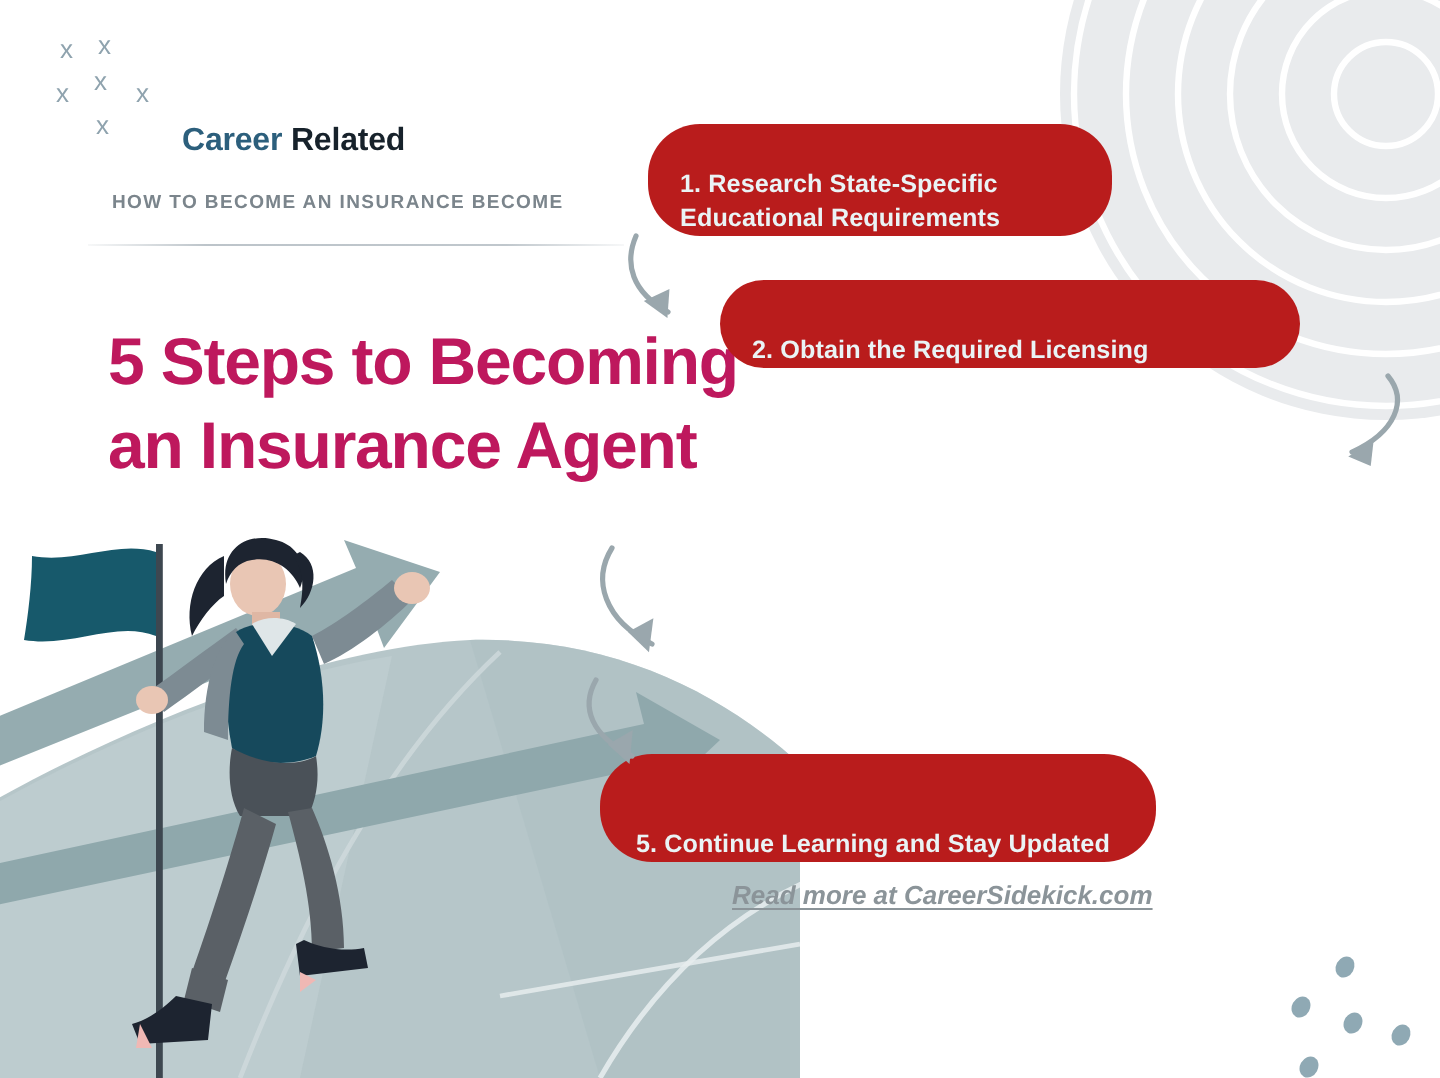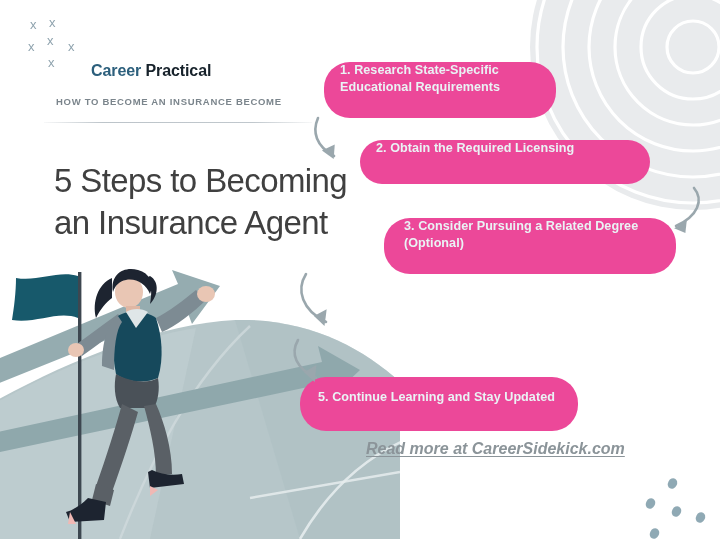--- a/index.html
+++ b/index.html
@@ -81,69 +81,69 @@
   }
 
   
   .headline {
     position: absolute;
     left: 54px;
     top: 138px;
     width: 330px;
     font-size: 33px;
     line-height: 1.28;
-    font-weight: 400;
-    color: #404040;
+    font-weight: 700;
+    color: #be185d;
     letter-spacing: -0.6px;
   }
 
   
   .illus {
     position: absolute;
     left: 0;
     top: 262px;
     width: 400px;
     height: 277px;
     pointer-events: none;
   }
 
   
   .pill {
     position: absolute;
-    background: #ec4899;
+    background: #b91c1c;
     border-radius: 26px;
     color: #eaf3f5;
     font-size: 12.6px;
     font-weight: 600;
     line-height: 1.36;
     display: flex;
-    align-items: flex-start;
+    align-items: flex-end;
     box-sizing: border-box;
     letter-spacing: 0.05px;
   }
   .pill span { display: block; }
 
   #pill-1 { left: 324px; top: 62px;  width: 232px; height: 56px; padding: 0 16px; }
   #pill-2 { left: 360px; top: 140px; width: 290px; height: 44px; padding: 0 16px; }
   #pill-3 { left: 384px; top: 218px; width: 292px; height: 56px; padding: 0 20px; }
   #pill-4 { left: 346px; top: 296px; width: 306px; height: 56px; padding: 0 18px; }
-  #pill-5 { left: 300px; top: 377px; width: 278px; height: 54px; padding: 12px 18px; }
+  #pill-5 { left: 300px; top: 377px; width: 278px; height: 54px; padding: 0 18px; }
 
   
   .arrow {
     position: absolute;
     pointer-events: none;
   }
 
   
   .readmore {
     position: absolute;
     left: 366px;
     top: 440px;
-    font-size: 16px;
+    font-size: 13px;
     font-style: italic;
     font-weight: 600;
     color: #8b9499;
     text-decoration: underline;
     text-underline-offset: 2px;
     white-space: nowrap;
   }
 </style>
 </head>
 <body>
@@ -165,21 +165,21 @@
   </div>
 
   <span class="xmark" style="left:30px;  top:18px;">x</span>
   <span class="xmark" style="left:49px;  top:16px;">x</span>
   <span class="xmark" style="left:47px;  top:34px;">x</span>
   <span class="xmark" style="left:28px;  top:40px;">x</span>
   <span class="xmark" style="left:68px;  top:40px;">x</span>
   <span class="xmark" style="left:48px;  top:56px;">x</span>
 
   <div class="brand">
-    <span class="b1">Career</span><span>&nbsp;</span><span class="b2">Practical</span>
+    <span class="b1">Career</span><span>&nbsp;</span><span class="b2">Related</span>
   </div>
 
   <div class="kicker">HOW TO BECOME AN INSURANCE BECOME</div>
 
   <div class="divider"></div>
 
   <h1 class="headline">5 Steps to Becoming an Insurance Agent</h1>
 
   <div class="illus">
     <svg width="400" height="277" viewBox="0 0 400 277" aria-hidden="true">
@@ -252,23 +252,20 @@
       </g>
     </svg>
   </div>
 
   <div class="pill" id="pill-1">
     <span>1. Research State-Specific Educational Requirements</span>
   </div>
   <div class="pill" id="pill-2">
     <span>2. Obtain the Required Licensing</span>
   </div>
-  <div class="pill" id="pill-3">
-    <span>3. Consider Pursuing a Related Degree (Optional)</span>
-  </div>
   <div class="pill" id="pill-5">
     <span>5. Continue Learning and Stay Updated</span>
   </div>
 
   <div class="arrow" style="left:310px; top:114px; width:64px; height:56px;">
     <svg width="64" height="56" viewBox="0 0 64 56" aria-hidden="true">
       <path d="M8 4 C 2 18, 6 32, 24 42" stroke="#9aa7ad" stroke-width="2.6" fill="none" stroke-linecap="round"></path>
       <path d="M26 44 L 12 40 L 22 30 Z" fill="#9aa7ad" transform="rotate(20 22 38)"></path>
     </svg>
   </div>

